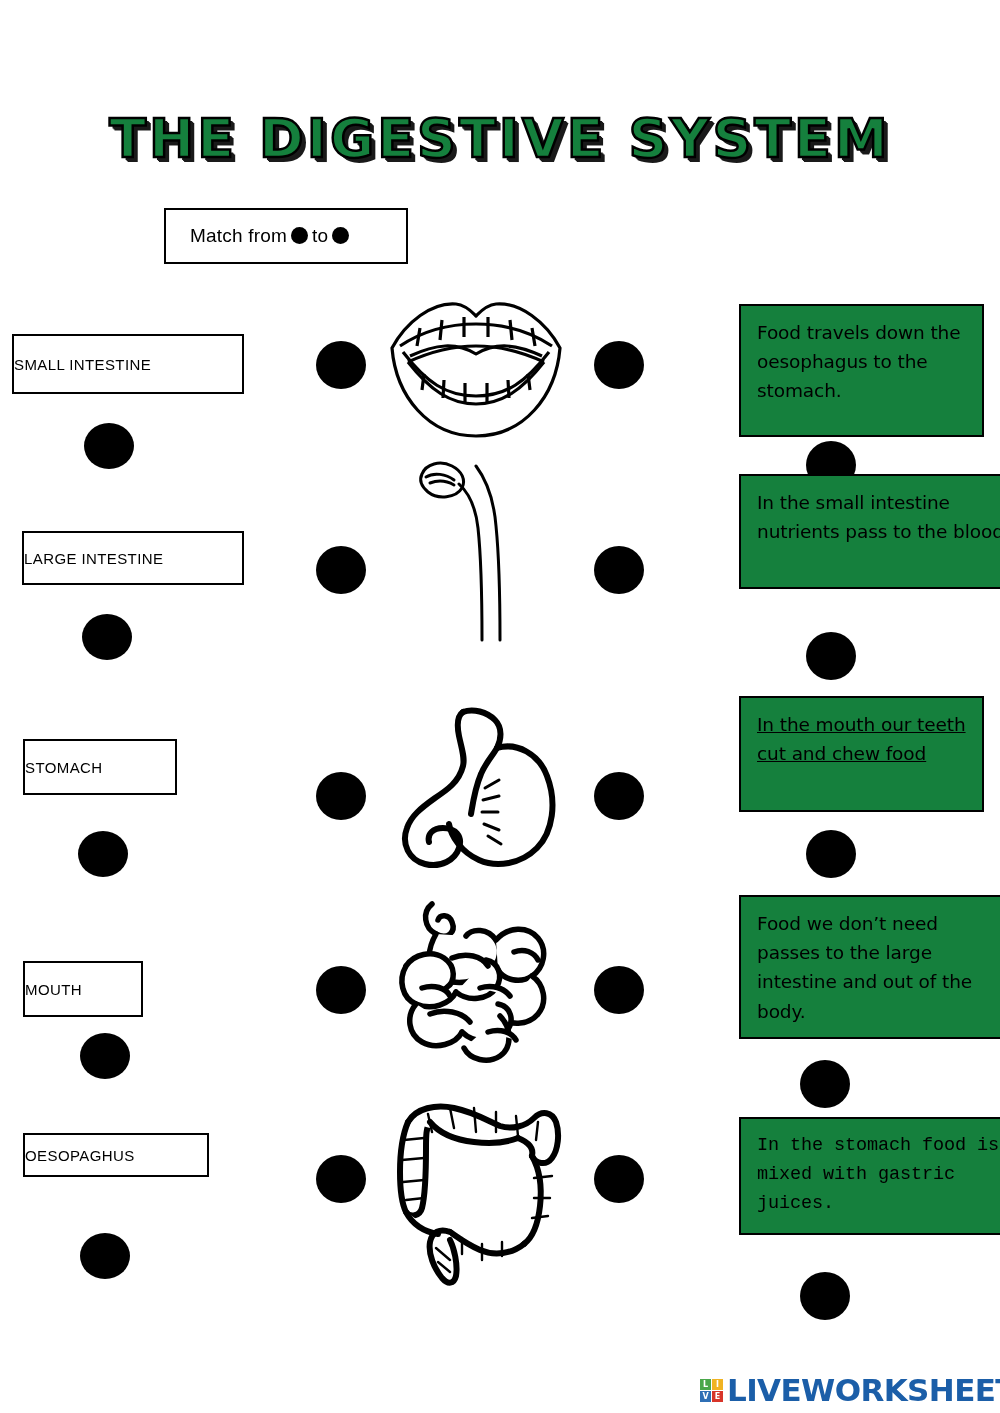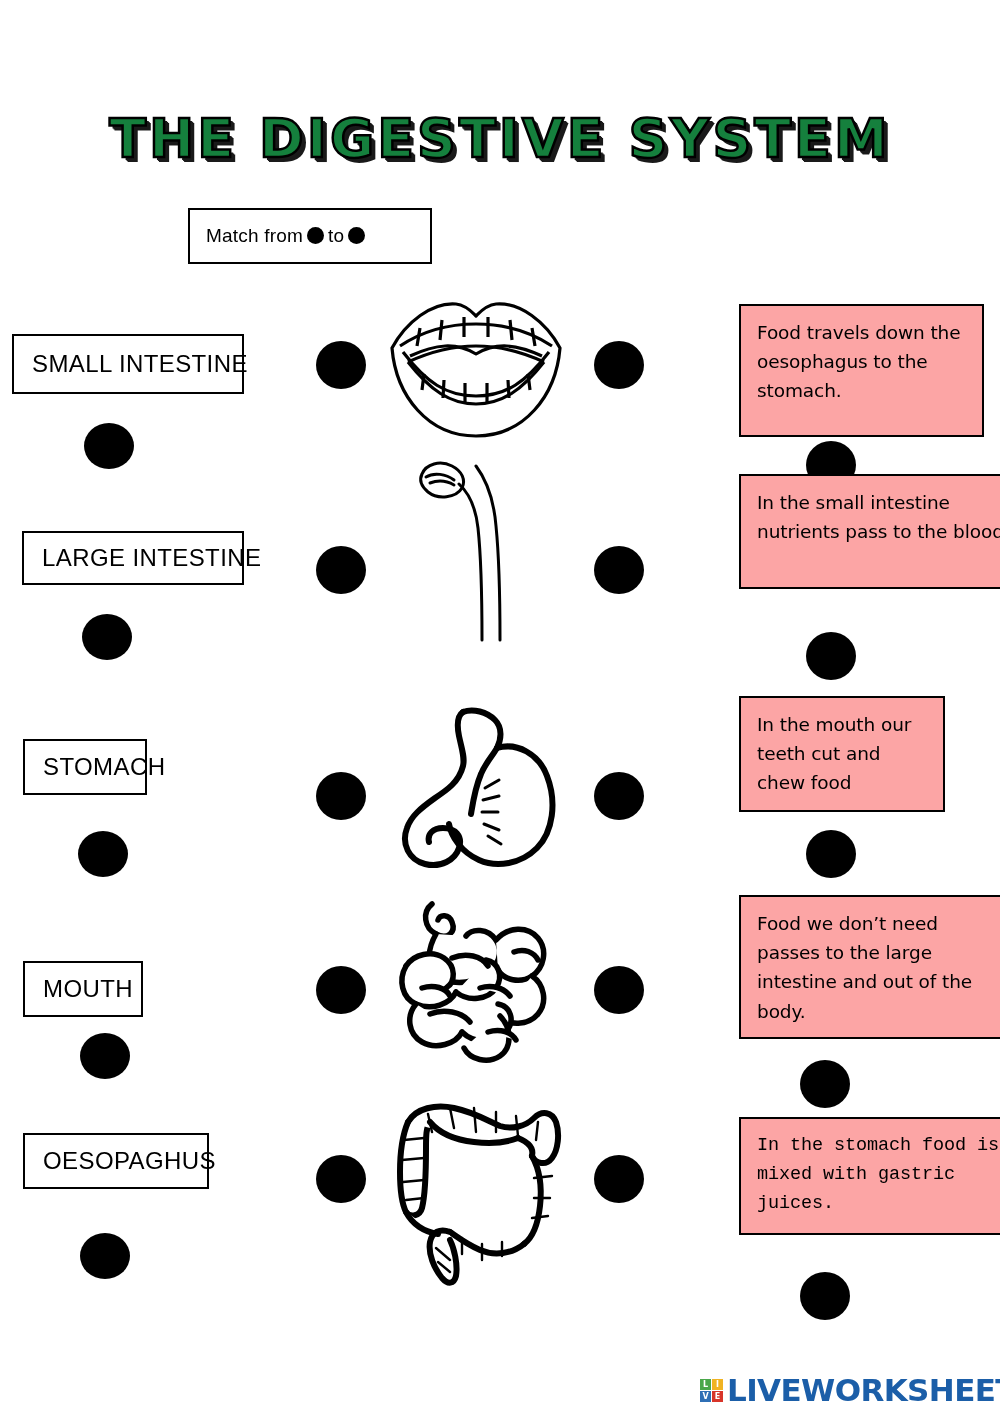--- a/index.html
+++ b/index.html
@@ -33,30 +33,30 @@
     text-shadow:
        3px 3px 0 #1a1a1a,
        4px 4px 0 #1a1a1a,
        5px 5px 0 #1a1a1a;
     white-space: nowrap;
   }
 
   
   .instruction-box {
     position: absolute;
-    left: 188px;
+    left: 164px;
     top: 208px;
     width: 244px;
     height: 56px;
     border: 2px solid #000000;
     background: #ffffff;
     box-sizing: border-box;
     display: flex;
     align-items: center;
-    padding-left: 16px;
+    padding-left: 24px;
   }
   .instruction-box .txt {
     font-size: 19px;
     letter-spacing: 0.2px;
   }
   .inline-dot {
     display: inline-block;
     width: 17px;
     height: 17px;
     border-radius: 50%;
@@ -66,38 +66,37 @@
   }
 
   
   .lbl-box {
     position: absolute;
     border: 2px solid #000000;
     background: #ffffff;
     box-sizing: border-box;
     display: flex;
     align-items: center;
-    padding-left: 18px;
-    font-size: 24px;
+    font-size: 15px;
     letter-spacing: 0.4px;
     white-space: nowrap;
   }
 
   
   .dot {
     position: absolute;
     background: #000000;
     border-radius: 50%;
   }
 
   
   .desc-box {
     position: absolute;
     border: 2px solid #000000;
-    background: #fca5a5;
+    background: #15803d;
     box-sizing: border-box;
     padding: 12px 13px 10px 16px;
     font-family: "DejaVu Sans", sans-serif;
     font-size: 18.5px;
     line-height: 1.58;
     letter-spacing: -0.1px;
   }
 
   
   .illus {
@@ -151,31 +150,31 @@
 <div class="lbl-box" style="left:12px; top:334px; width:232px; height:60px;">
   <span>SMALL INTESTINE</span>
 </div>
 <div class="dot" style="left:84px; top:423px; width:50px; height:46px;"></div>
 
 <div class="lbl-box" style="left:22px; top:531px; width:222px; height:54px;">
   <span>LARGE INTESTINE</span>
 </div>
 <div class="dot" style="left:82px; top:614px; width:50px; height:46px;"></div>
 
-<div class="lbl-box" style="left:23px; top:739px; width:124px; height:56px;">
+<div class="lbl-box" style="left:23px; top:739px; width:154px; height:56px;">
   <span>STOMACH</span>
 </div>
 <div class="dot" style="left:78px; top:831px; width:50px; height:46px;"></div>
 
 <div class="lbl-box" style="left:23px; top:941px; width:120px; height:56px;margin-top:20px;">
   <span>MOUTH</span>
 </div>
 <div class="dot" style="left:80px; top:1033px; width:50px; height:46px;"></div>
 
-<div class="lbl-box" style="left:23px; top:1133px; width:186px; height:56px;">
+<div class="lbl-box" style="left:23px; top:1133px; width:186px; height:44px;">
   <span>OESOPAGHUS</span>
 </div>
 <div class="dot" style="left:80px; top:1233px; width:50px; height:46px;"></div>
 
 <div class="dot" style="left:316px; top:341px; width:50px; height:48px;"></div>
 <div class="illus" style="left:386px; top:286px;">
   <svg width="180" height="158" viewBox="0 0 180 158">
     <g fill="none" stroke="#000" stroke-width="3.2" stroke-linejoin="round">
       <path d="M6 62 C20 36 46 16 70 18 C80 19 86 26 90 30 C94 26 100 19 110 18 C134 16 160 36 174 62
                C170 110 138 150 90 150 C42 150 10 110 6 62 Z"></path>
@@ -282,21 +281,21 @@
 <div class="desc-box" style="left:739px; top:304px; width:245px; height:133px;">
   <span>Food travels down the oesophagus to the stomach.</span>
 </div>
 <div class="dot" style="left:806px; top:441px; width:50px; height:48px;"></div>
 
 <div class="desc-box" style="left:739px; top:474px; width:294px; height:115px;">
   <span>In the small intestine nutrients pass to the blood.</span>
 </div>
 <div class="dot" style="left:806px; top:632px; width:50px; height:48px;"></div>
 
-<div class="desc-box" style="left:739px; top:696px; width:206px; height:116px;">
+<div class="desc-box" style="left:739px; top:696px; width:245px; height:116px;text-decoration:underline;">
   <span>In the mouth our teeth cut and chew food</span>
 </div>
 <div class="dot" style="left:806px; top:830px; width:50px; height:48px;"></div>
 
 <div class="desc-box" style="left:739px; top:895px; width:271px; height:144px;">
   <span>Food we don’t need passes to the large intestine and out of the body.</span>
 </div>
 <div class="dot" style="left:800px; top:1060px; width:50px; height:48px;"></div>
 
 <div class="desc-box" style="left:739px; top:1117px; width:296px; height:118px;font-family:Liberation Mono, monospace;">

